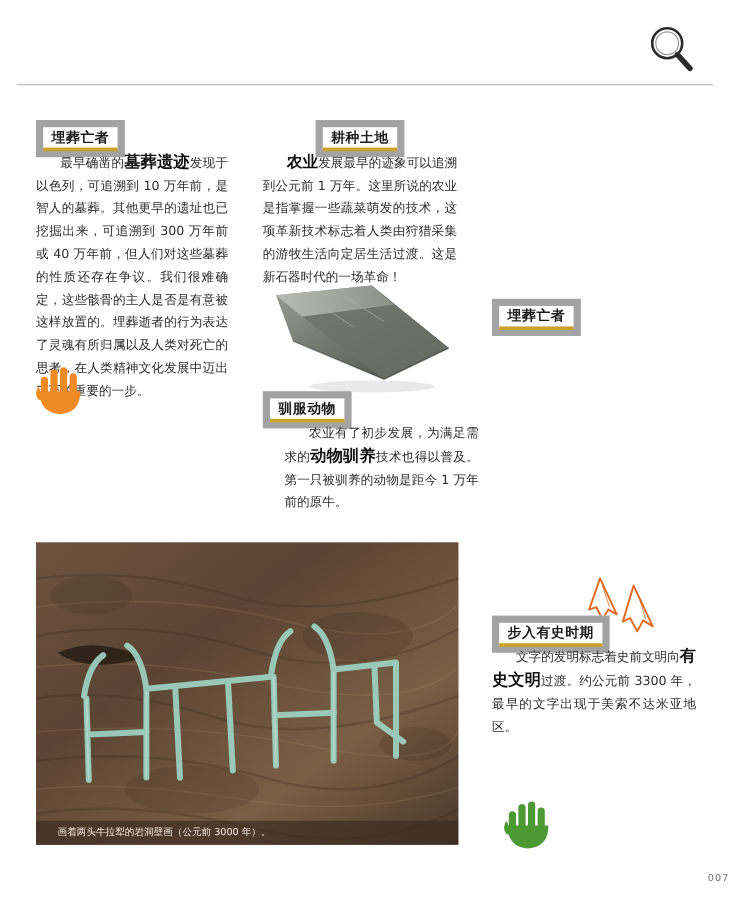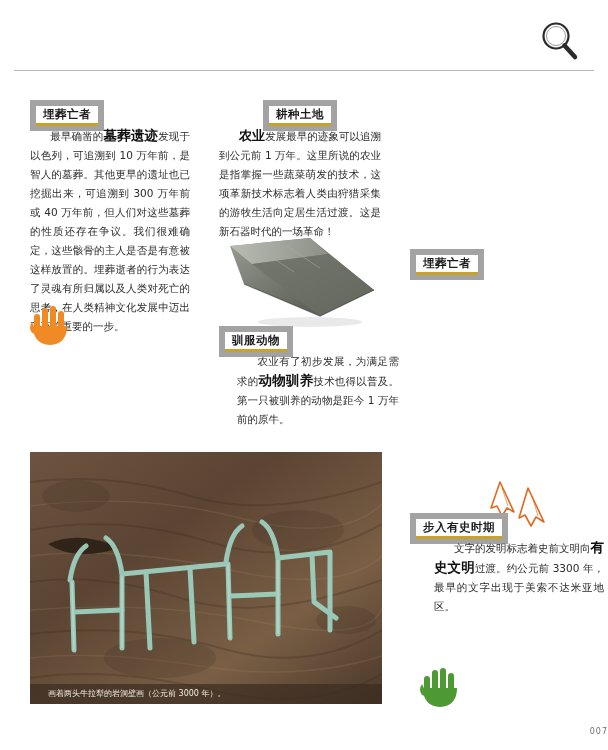--- a/index.html
+++ b/index.html
@@ -76,21 +76,21 @@
 
   
   #col1 { left: 30px; top: 126px; width: 160px; }
 
   
   #col2 { left: 219px; top: 126px; width: 162px; }
   #col3 { left: 237px; top: 352px; width: 162px; }
 
   
   #col4 { left: 410px; top: 280px; width: 170px; }
-  #col5 { left: 410px; top: 538px; width: 170px; margin-left: 24px; }
+  #col5 { left: 410px; top: 538px; width: 170px; }
 
   
   .artifact {
     position: absolute;
     left: 224px; top: 232px;
     width: 160px; height: 98px;
   }
 
   
   .photo {

